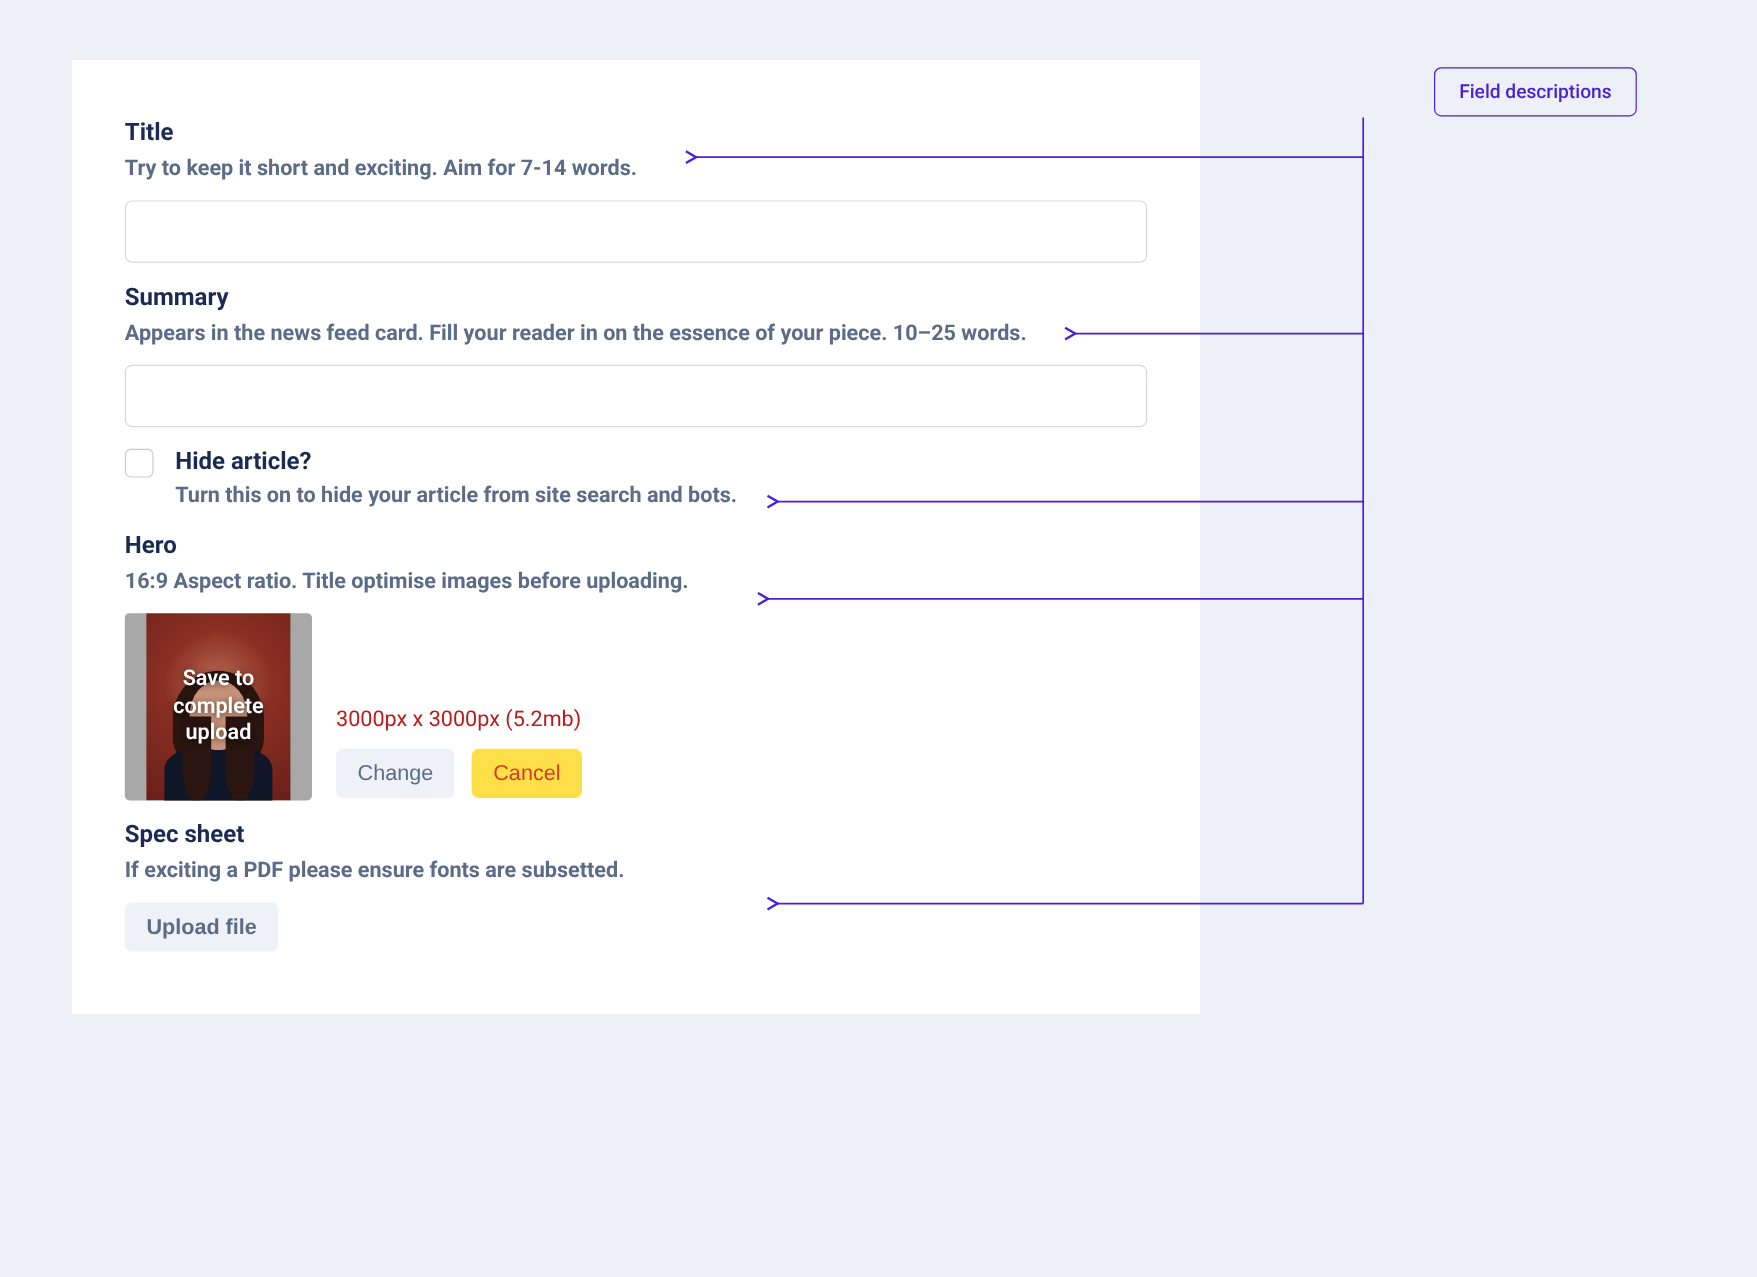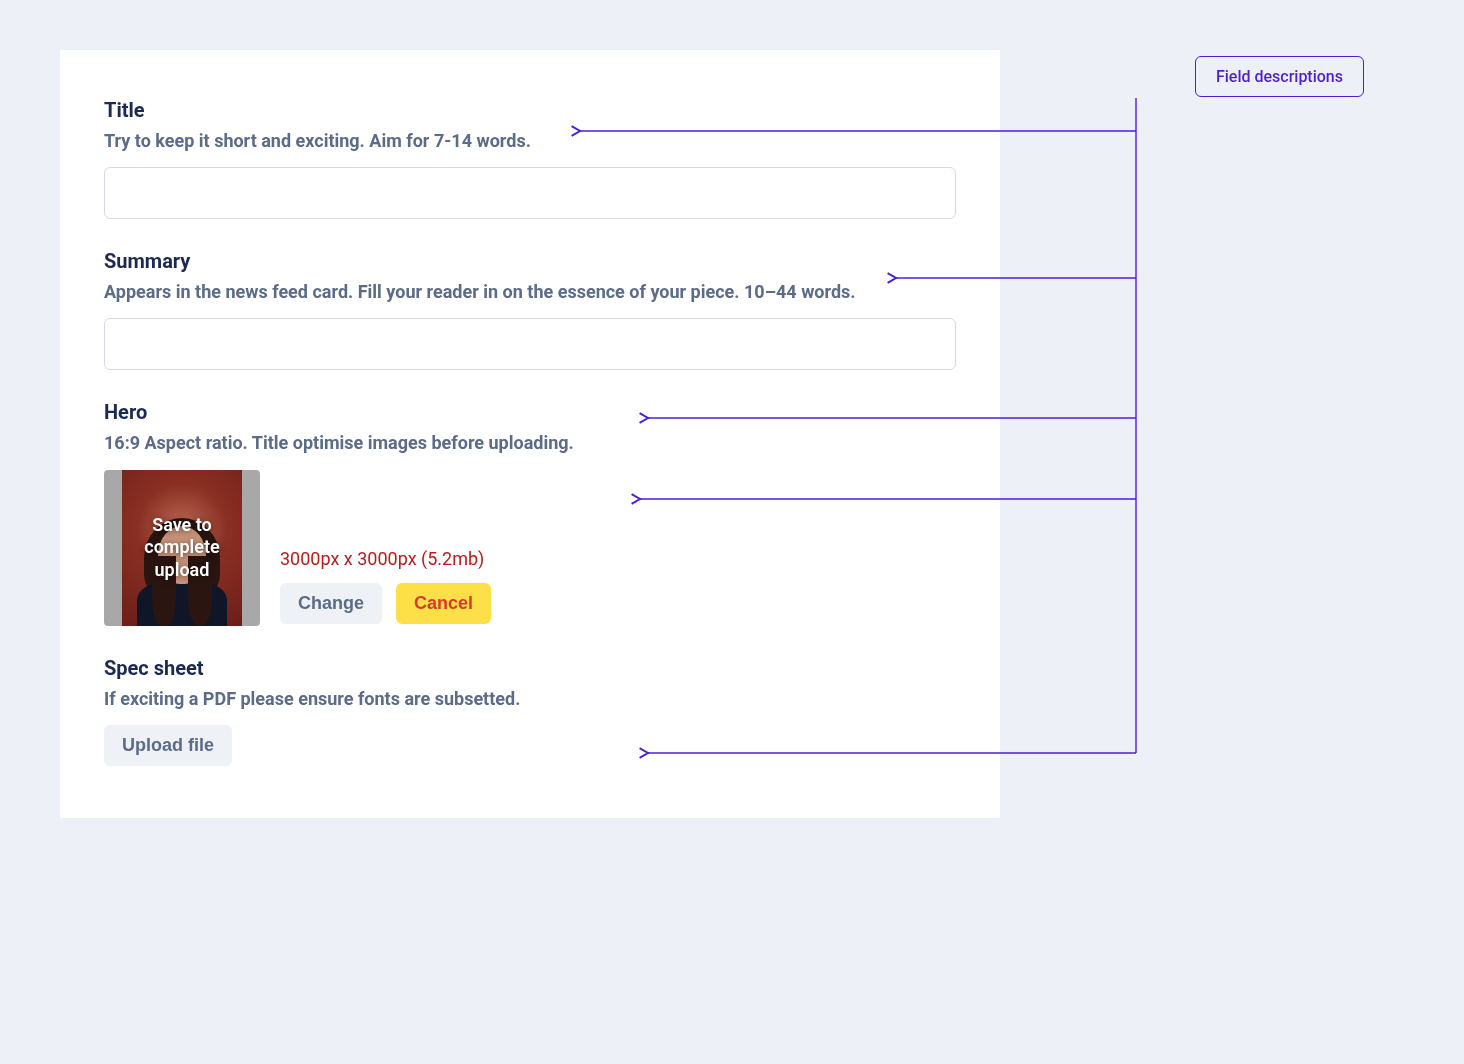--- a/index.html
+++ b/index.html
@@ -11,21 +11,21 @@
       padding: 50px 60px;
       position: relative;
     }
     .card {
       background: #fff;
       width: 940px;
       padding: 48px 44px 52px 44px;
       position: relative;
     }
     .field-group {
-      margin-bottom: 30px;
+      margin-bottom: 16px;
     }
     .field-label {
       font-size: 20px;
       font-weight: 700;
       color: #1a2a52;
       margin-bottom: 6px;
     }
     .field-desc {
       font-size: 18px;
       color: #5b6b88;
@@ -151,21 +151,21 @@
       font-size: 18px;
       color: #b91c1c;
       margin-bottom: 14px;
     }
     .btn-row {
       display: flex;
       gap: 14px;
     }
     .btn {
       font-size: 18px;
-      font-weight: 700;
+      font-weight: 400;
       padding: 10px 18px;
       border-radius: 6px;
       border: none;
       cursor: pointer;
     }
     .btn-grey {
       background: #eef1f6;
       color: #5b6b88;
     }
     .btn-danger {
@@ -197,24 +197,31 @@
 <div class="card">
 
   <div class="field-group">
     <div class="field-label">Title</div>
     <div class="field-desc">Try to keep it short and exciting. Aim for 7-14 words.</div>
     <input type="text" class="text-input" value="" style="">
   </div>
 
   <div class="field-group">
     <div class="field-label">Summary</div>
-    <div class="field-desc">Appears in the news feed card.  Fill your reader in on the essence of your piece. 10–44 words.</div>
+    <div class="field-desc">Appears in the news feed card.  Fill your reader in on the essence of your piece. 10–25 words.</div>
     <input type="text" class="text-input" value="" style="">
   </div>
 
+  <div class="field-group checkbox-row">
+    <div class="checkbox"></div>
+    <div class="checkbox-texts">
+      <div class="field-label">Hide article?</div>
+      <div class="field-desc">Turn this on to hide your article from site search and bots.</div>
+    </div>
+  </div>
 
   <div class="field-group">
     <div class="field-label">Hero</div>
     <div class="field-desc">16:9 Aspect ratio. Title optimise images before uploading.</div>
     <div class="hero-row">
       <div class="thumb">
         <div class="thumb-inner">
           <div class="thumb-figure">
             <div class="thumb-head">
               <div class="thumb-hair"></div>

